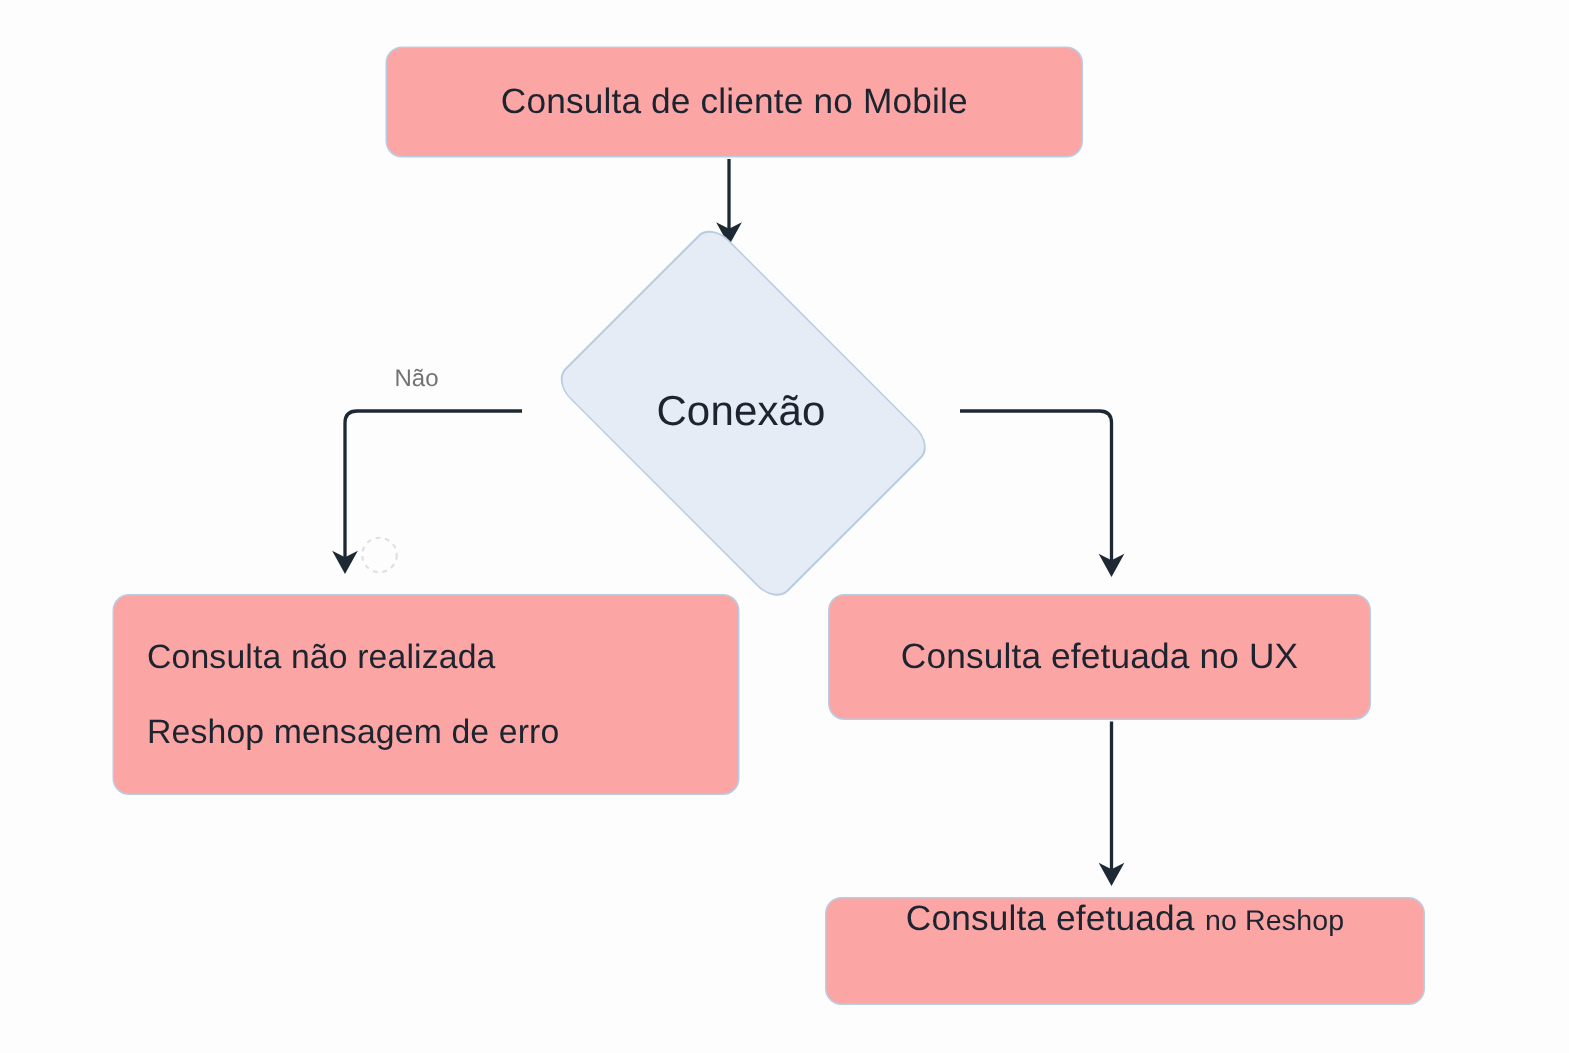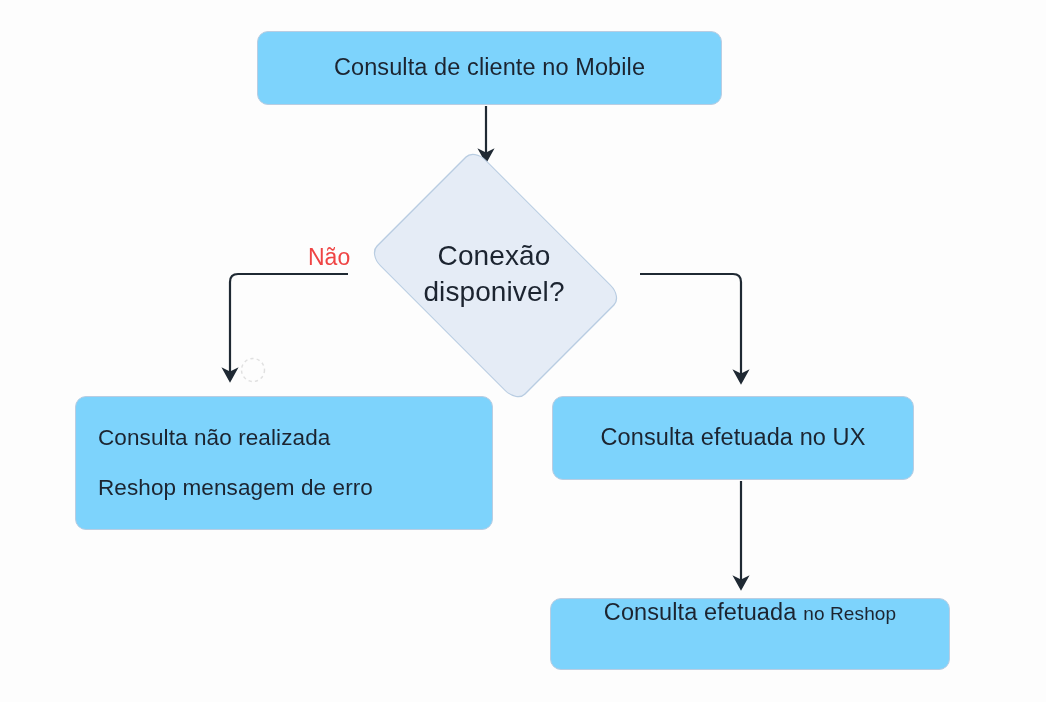--- a/index.html
+++ b/index.html
@@ -23,21 +23,21 @@
     left: 0;
     top: 0;
     width: 1046px;
     height: 702px;
     pointer-events: none;
   }
 
   .node {
     position: absolute;
     box-sizing: border-box;
-    background: #7dd3fc;
+    background: #fca5a5;
     border: 1.5px solid #b9cde2;
     border-radius: 11px;
     display: flex;
     flex-direction: column;
     align-items: center;
     justify-content: center;
     color: #1c2430;
     letter-spacing: 0.1px;
     white-space: nowrap;
   }
@@ -118,24 +118,23 @@
   #node-reshop .big {
     font-size: 23.5px;
   }
   #node-reshop .small {
     font-size: 19px;
     margin-left: 7px;
   }
 
   .edge-label {
     position: absolute;
-    color: #ef4444;
-    font-size: 23px;
+    color: #737373;
+    font-size: 16px;
     white-space: nowrap;
-    margin-left: 45px;
   }
   #label-nao {
     left: 263px;
     top: 244px;
   }
 </style>
 </head>
 <body>
 
 <div id="canvas">
@@ -159,21 +158,20 @@
   </svg>
 
   <div class="node" id="node-start">
     <span class="node-line">Consulta de cliente no Mobile</span>
   </div>
 
   <div class="node" id="node-decision">
     <div class="diamond-shape"></div>
     <div class="diamond-text">
       <div>Conexão</div>
-      <div>disponivel?</div>
     </div>
   </div>
 
   <div class="edge-label" id="label-nao">Não</div>
 
   <div class="node" id="node-error">
     <span class="node-line">Consulta não realizada</span>
     <span class="node-line">Reshop mensagem de erro</span>
   </div>
 

